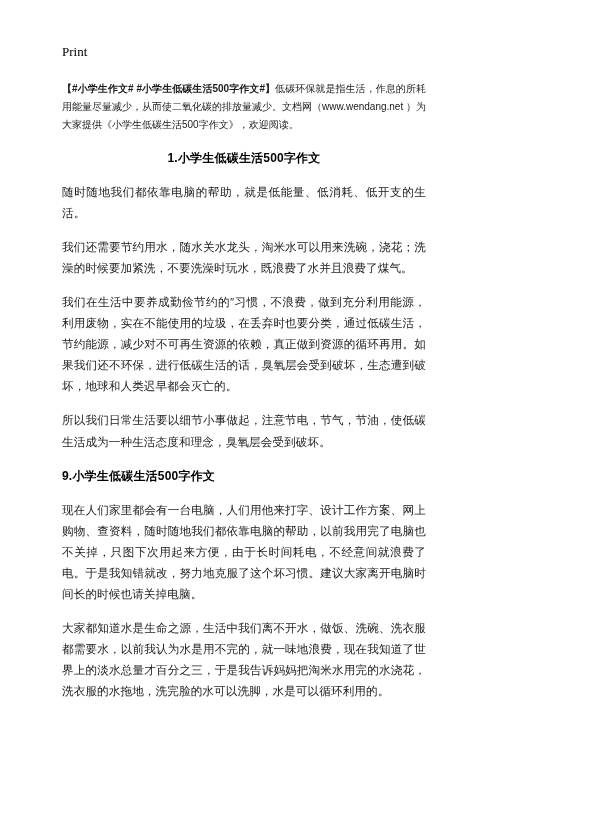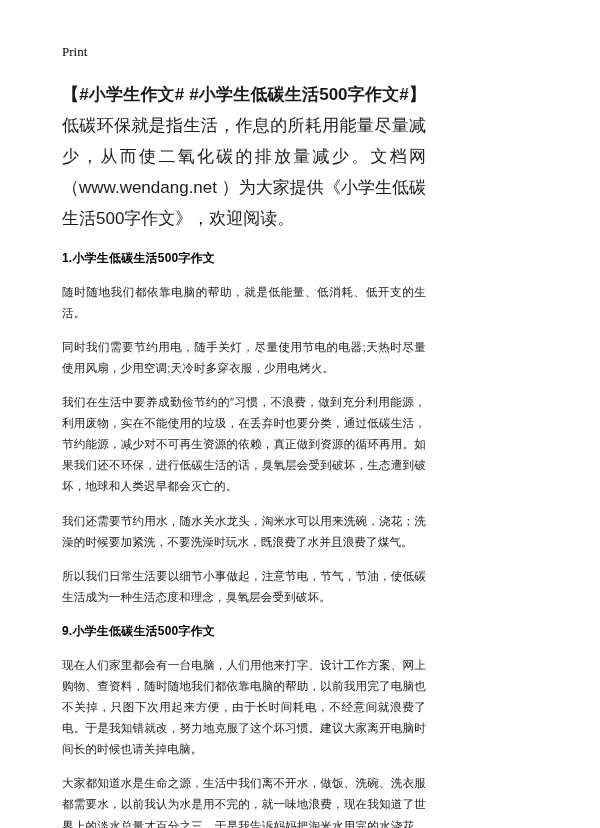--- a/index.html
+++ b/index.html
@@ -40,51 +40,50 @@
   }
   p.para {
     font-size: 11.6px;
     line-height: 1.82;
     margin: 0 0 13px 0;
     text-align: justify;
     color: #1a1a1a;
     letter-spacing: 0.1px;
   }
   p.lead {
-    font-size: 17px;
+    font-size: 10px;
     line-height: 1.82;
     margin: 0 0 15px 0;
     text-align: justify;
   }
   .lead b {
     font-weight: bold;
   }
   h2.sec {
     font-size: 12px;
     font-weight: bold;
     margin: 16px 0 14px 0;
     color: #000;
     letter-spacing: 0.2px;
   }
-  h2.sec.first { margin-top: 14px; }
+  h2.sec.first { margin-top: 14px; text-align: center; }
 </style>
 </head>
 <body>
 
 <div class="page">
 
   <a href="#" class="print-link">Print</a>
 
 
   <p class="lead"><b>【#小学生作文# #小学生低碳生活500字作文#】</b><span>低碳环保就是指生活，作息的所耗用能量尽量减少，从而使二氧化碳的排放量减少。文档网（www.wendang.net ）为大家提供《小学生低碳生活500字作文》，欢迎阅读。</span></p>
 
   <h2 class="sec first">1.小学生低碳生活500字作文</h2>
   <p class="para">随时随地我们都依靠电脑的帮助，就是低能量、低消耗、低开支的生活。</p>
-  <p class="para">同时我们需要节约用电，随手关灯，尽量使用节电的电器;天热时尽量使用风扇，少用空调;天冷时多穿衣服，少用电烤火。</p>
+  <p class="para">我们还需要节约用水，随水关水龙头，淘米水可以用来洗碗，浇花；洗澡的时候要加紧洗，不要洗澡时玩水，既浪费了水并且浪费了煤气。</p>
   <p class="para">我们在生活中要养成勤俭节约的″习惯，不浪费，做到充分利用能源，利用废物，实在不能使用的垃圾，在丢弃时也要分类，通过低碳生活，节约能源，减少对不可再生资源的依赖，真正做到资源的循环再用。如果我们还不环保，进行低碳生活的话，臭氧层会受到破坏，生态遭到破坏，地球和人类迟早都会灭亡的。</p>
-  <p class="para">我们还需要节约用水，随水关水龙头，淘米水可以用来洗碗，浇花；洗澡的时候要加紧洗，不要洗澡时玩水，既浪费了水并且浪费了煤气。</p>
   <p class="para">所以我们日常生活要以细节小事做起，注意节电，节气，节油，使低碳生活成为一种生活态度和理念，臭氧层会受到破坏。</p>
 
   <h2 class="sec">9.小学生低碳生活500字作文</h2>
   <p class="para">现在人们家里都会有一台电脑，人们用他来打字、设计工作方案、网上购物、查资料，随时随地我们都依靠电脑的帮助，以前我用完了电脑也不关掉，只图下次用起来方便，由于长时间耗电，不经意间就浪费了电。于是我知错就改，努力地克服了这个坏习惯。建议大家离开电脑时间长的时候也请关掉电脑。</p>
   <p class="para">大家都知道水是生命之源，生活中我们离不开水，做饭、洗碗、洗衣服都需要水，以前我认为水是用不完的，就一味地浪费，现在我知道了世界上的淡水总量才百分之三，于是我告诉妈妈把淘米水用完的水浇花，洗衣服的水拖地，洗完脸的水可以洗脚，水是可以循环利用的。</p>
 
 </div>
 
 </body></html>

